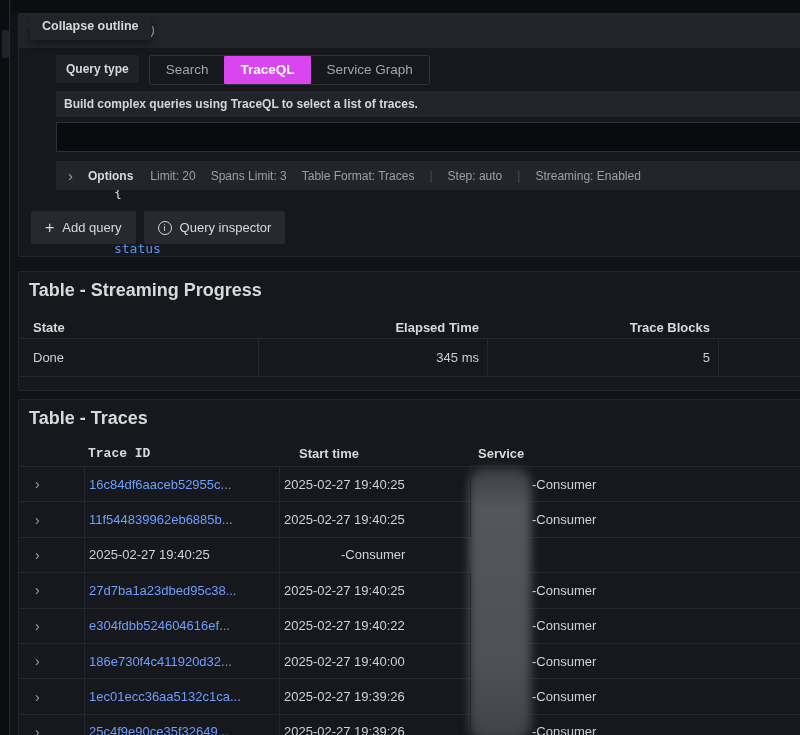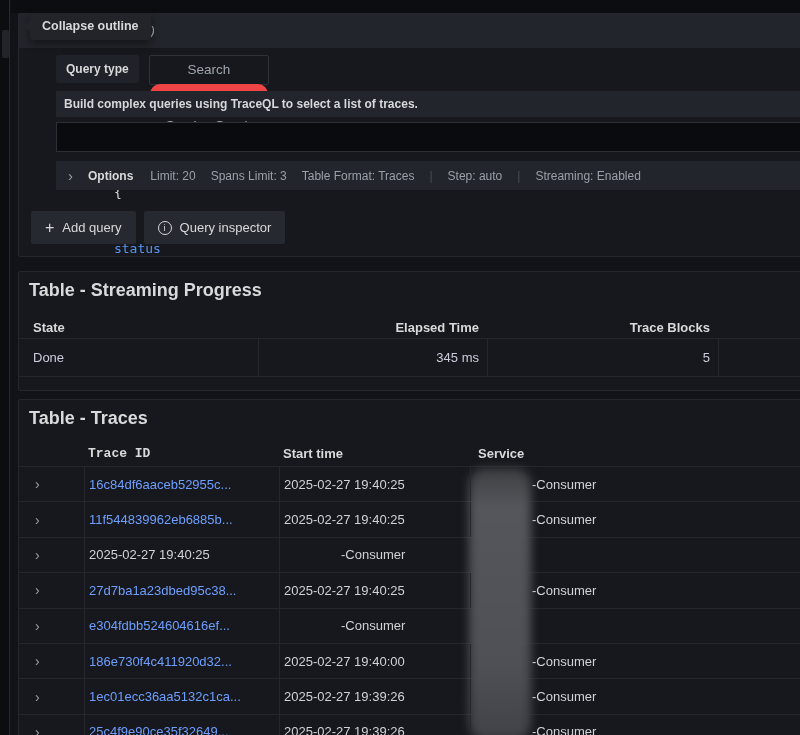--- a/index.html
+++ b/index.html
@@ -27,24 +27,24 @@
 
   
   .query-card { position:absolute; left:18px; top:13px; width:800px; height:244px;
     background:#16181d; border:1px solid #25272d; border-radius:2px; }
   .qc-header { position:absolute; left:0; top:0; right:0; height:34px; background:#22252b; }
   .qc-datasource { position:absolute; left:88px; top:9px; font-style:italic; font-size:13px; color:#a6abb3; }
 
   .qc-tabrow { position:absolute; left:37px; top:41px; height:30px; display:flex; align-items:flex-start; gap:10px; }
   .query-type-label { background:#202229; border-radius:2px; padding:0 10px; height:28px; line-height:28px;
     font-size:12px; font-weight:700; color:#d8d9da; }
-  .tabs { display:flex; border:1px solid #2f3237; border-radius:2px; height:30px; align-items:stretch;flex-direction:column; }
+  .tabs { display:flex; border:1px solid #2f3237; border-radius:2px; height:30px; align-items:stretch; }
   .tab { appearance:none; background:transparent; border:none; margin:0; cursor:pointer;
     padding:0 16px; font-size:13.5px; color:#9fa6ad; line-height:28px; font-family:inherit; white-space:nowrap; }
-  .tab.active { background:#ef4444; color:#ffffff; font-weight:600; border-radius:10px; }
+  .tab.active { background:#d946ef; color:#ffffff; font-weight:600; border-radius:1px; }
 
   .qc-desc { position:absolute; left:37px; top:77px; right:0; height:26px; background:#22252b;
     font-size:12px; font-weight:600; color:#d5d7db; line-height:26px; padding-left:8px; white-space:nowrap; }
 
   .qc-editor { position:absolute; left:37px; top:108px; right:0; height:30px;
     background:#0a0b0e; border:1px solid #2c2f35;
     font-family:"DejaVu Sans Mono", monospace; font-size:13px; line-height:28px;
     padding-left:10px; white-space:pre; cursor:text; }
   .tok-punct { color:var(--c-code-punct,#d8d9da); }
   .tok-field { color:var(--c-code-field,#5794f2); }
@@ -87,21 +87,21 @@
   .sp-row .cell-right { justify-content:flex-end; }
   .sp-row .vline { border-left:1px solid #25272d; }
 
   
   #traces-panel { top:399px; height:340px; }
   .tp-header { position:absolute; left:0; right:0; top:41px; height:26px;
     display:grid; grid-template-columns:65px 195px 191px auto;
     font-size:13px; font-weight:700; color:#d8d9da; align-items:center;
     border-bottom:1px solid #25272d; }
   .tp-header .h-trace { padding-left:4px; cursor:pointer;font-family:Liberation Mono, monospace; }
-  .tp-header .h-start { padding-left:4px; cursor:pointer; }
+  .tp-header .h-start { padding-left:4px; cursor:pointer;margin-left:16px; }
   .tp-header .h-service { padding-left:8px; cursor:pointer; }
   .tp-body { position:absolute; left:0; right:0; top:67px; }
   .trow { display:grid; grid-template-columns:65px 195px 191px auto; height:35.4px;
     border-bottom:1px solid #25272d; font-size:13px; }
   .trow > div { height:100%; display:flex; align-items:center; overflow:hidden; white-space:nowrap; }
   .c-exp { padding-left:16px; color:#9aa0a8; font-size:14px; cursor:pointer; }
   .c-trace { padding-left:4px; color:var(--c-trace-link,#6e9fff); font-weight:500;
     border-left:1px solid #25272d; cursor:pointer; }
   .c-start { padding-left:4px; border-left:1px solid #25272d; color:#d0d2d6; }
   .c-service { padding-left:61px; border-left:1px solid #25272d; color:#d0d2d6; position:relative; z-index:3; }
@@ -244,20 +244,21 @@
       <div class="trow">
         <div class="c-exp">›</div>
         <div class="c-trace">27d7ba1a23dbed95c38...</div>
         <div class="c-start">2025-02-27 19:40:25</div>
         <div class="c-service">-Consumer</div>
       </div>
 
       <div class="trow">
         <div class="c-exp">›</div>
         <div class="c-trace">e304fdbb524604616ef...</div>
+        <div class="c-start">2025-02-27 19:40:22</div>
         <div class="c-service">-Consumer</div>
       </div>
 
       <div class="trow">
         <div class="c-exp">›</div>
         <div class="c-trace">186e730f4c411920d32...</div>
         <div class="c-start">2025-02-27 19:40:00</div>
         <div class="c-service">-Consumer</div>
       </div>
 

